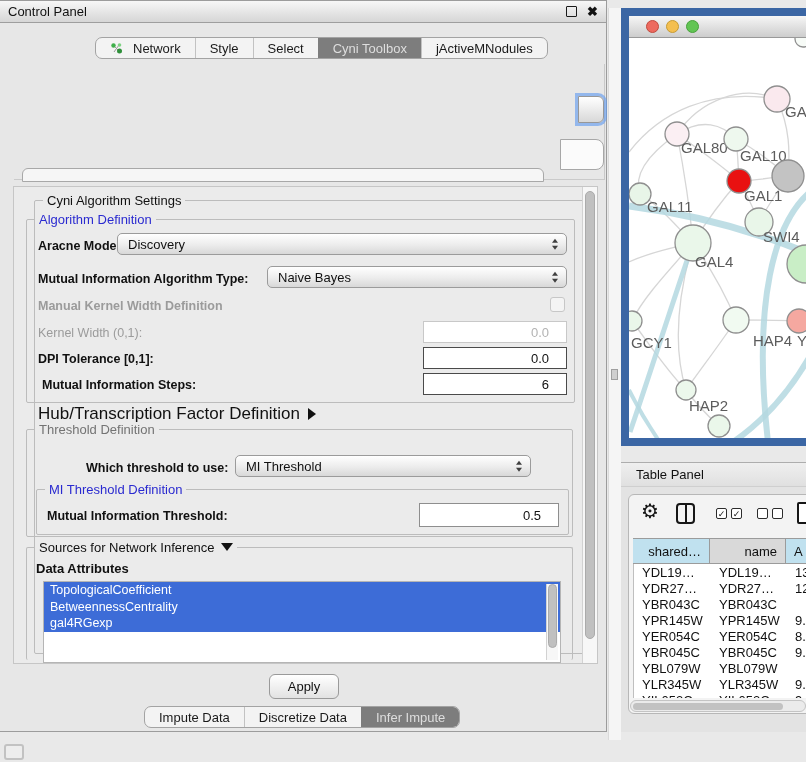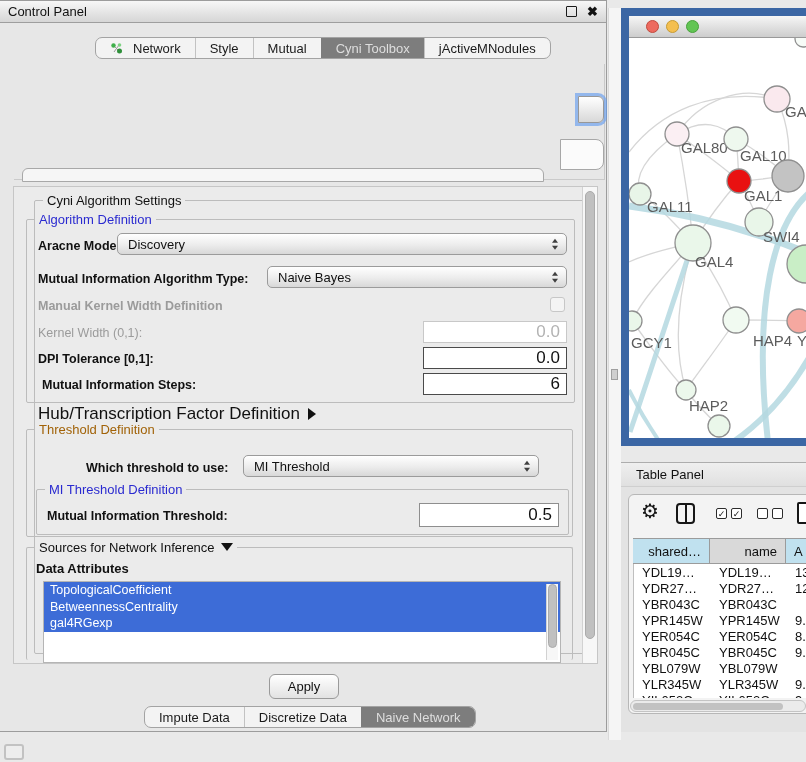--- a/index.html
+++ b/index.html
@@ -47,35 +47,35 @@
   #algo-dd .dd-item{height:16.1px;line-height:16.1px;padding-left:6px;font-size:13px;color:#000;}
   #algo-dd .dd-item.bold{font-weight:bold;}
 
   
   #settings{left:13px;top:186px;width:585px;height:478px;background:#ebebeb;
       border:1px solid #c6c6c6;box-sizing:border-box;overflow:hidden;}
   .gb{position:absolute;border:1px solid #bcbcbc;border-radius:2px;}
   .gt{position:absolute;top:-8px;left:8px;background:#ebebeb;padding:0 4px;
       font-size:13px;white-space:nowrap;}
   .t-blue{color:#2a2ad0;}
-  .t-green{color:#a16207;}
+  .t-green{color:#737373;}
   .lbl{position:absolute;font-size:12.5px;font-weight:bold;color:#111;white-space:nowrap;}
   .lbl.dis{color:#9b9b9b;}
   .plain{font-weight:normal;font-size:17px;}
   .combo{position:absolute;background:linear-gradient(#ffffff,#ececec 55%,#d8d8d8);
       border:1px solid #9b9b9b;border-radius:5px;font-size:13px;
       display:flex;align-items:center;padding:0 24px 0 10px;box-sizing:border-box;}
   .arrows{position:absolute;right:8px;top:50%;transform:translateY(-50%);
       display:flex;flex-direction:column;align-items:center;}
   .arr-up{width:0;height:0;border-left:3.5px solid transparent;border-right:3.5px solid transparent;
       border-bottom:4.5px solid #3f3f3f;margin-bottom:2.5px;}
   .arr-dn{width:0;height:0;border-left:3.5px solid transparent;border-right:3.5px solid transparent;
       border-top:4.5px solid #3f3f3f;}
-  .field{position:absolute;background:#fff;border:1px solid #4a4a4a;font-size:17px;
-      display:flex;align-items:center;justify-content:flex-end;padding:0 6px;box-sizing:border-box;}
+  .field{position:absolute;background:#fff;border:1px solid #4a4a4a;font-size:13px;
+      display:flex;align-items:center;justify-content:flex-end;padding:0 17px;box-sizing:border-box;}
   .field.dis{border-color:#c8c8c8;color:#b3b3b3;}
   .field.soft{border-color:#8e8e8e;}
   .chk{position:absolute;width:13px;height:13px;background:#f4f4f4;
       border:1px solid #c7c7c7;border-radius:3px;}
   .tri-right{display:inline-block;width:0;height:0;border-top:6px solid transparent;
       border-bottom:6px solid transparent;border-left:8px solid #111;
       vertical-align:-1px;margin-left:8px;}
   .tri-down{display:inline-block;width:0;height:0;border-left:6px solid transparent;
       border-right:6px solid transparent;border-top:8px solid #111;
       vertical-align:1px;margin-left:6px;}
@@ -166,21 +166,21 @@
             <circle cx="9.5" cy="9" r="2.5" fill="#2e8f3a"></circle>
             <circle cx="9.5" cy="3" r="1.8" fill="#7fd184"></circle>
           </svg>
         </span>
         <span>Network</span>
       </div>
       <div class="tab">
         <span>Style</span>
       </div>
       <div class="tab">
-        <span>Mutual</span>
+        <span>Select</span>
       </div>
       <div class="tab active">
         <span>Cyni Toolbox</span>
       </div>
       <div class="tab">
         <span>jActiveMNodules</span>
       </div>
     </div>
 
   <div id="bg-line-v" class="abs"></div>
@@ -225,21 +225,21 @@
     <div class="field" style="left:409px;top:186px;width:144px;height:22px;">6</div>
 
     <div class="lbl plain" style="left:24px;top:217px;">
       <span>Hub/Transcription Factor Definition</span><span class="tri-right"></span>
     </div>
 
     <div class="gb" style="left:12px;top:242px;width:545px;height:106px;">
       <span class="gt t-green">Threshold Definition</span>
     </div>
     <div class="lbl" style="left:72px;top:274px;">Which threshold to use:</div>
-    <div class="combo" style="left:229px;top:268px;width:296px;height:22px;">
+    <div class="combo" style="left:221px;top:268px;width:296px;height:22px;">
       <span>MI Threshold</span>
       <span class="arrows">
           <span class="arr-up"></span>
           <span class="arr-dn"></span>
         </span>
     </div>
     <div class="gb" style="left:22px;top:302px;width:531px;height:44px;">
       <span class="gt t-blue">MI Threshold Definition</span>
     </div>
     <div class="lbl" style="left:33px;top:322px;">Mutual Information Threshold:</div>
@@ -266,21 +266,21 @@
 
   <div id="apply-btn" class="abs">Apply</div>
   <div id="bottom-tabs" class="tabbar abs">
       <div class="tab">
         <span>Impute Data</span>
       </div>
       <div class="tab">
         <span>Discretize Data</span>
       </div>
       <div class="tab active">
-        <span>Naive Network</span>
+        <span>Infer Impute</span>
       </div>
     </div>
   <div id="corner-ico" class="abs"></div>
 
   <div id="divider" class="abs"></div>
   <div id="divider-handle" class="abs"></div>
 
   <div id="net" class="abs">
     <div id="net-titlebar" class="abs">
       <span class="tl red"></span>

